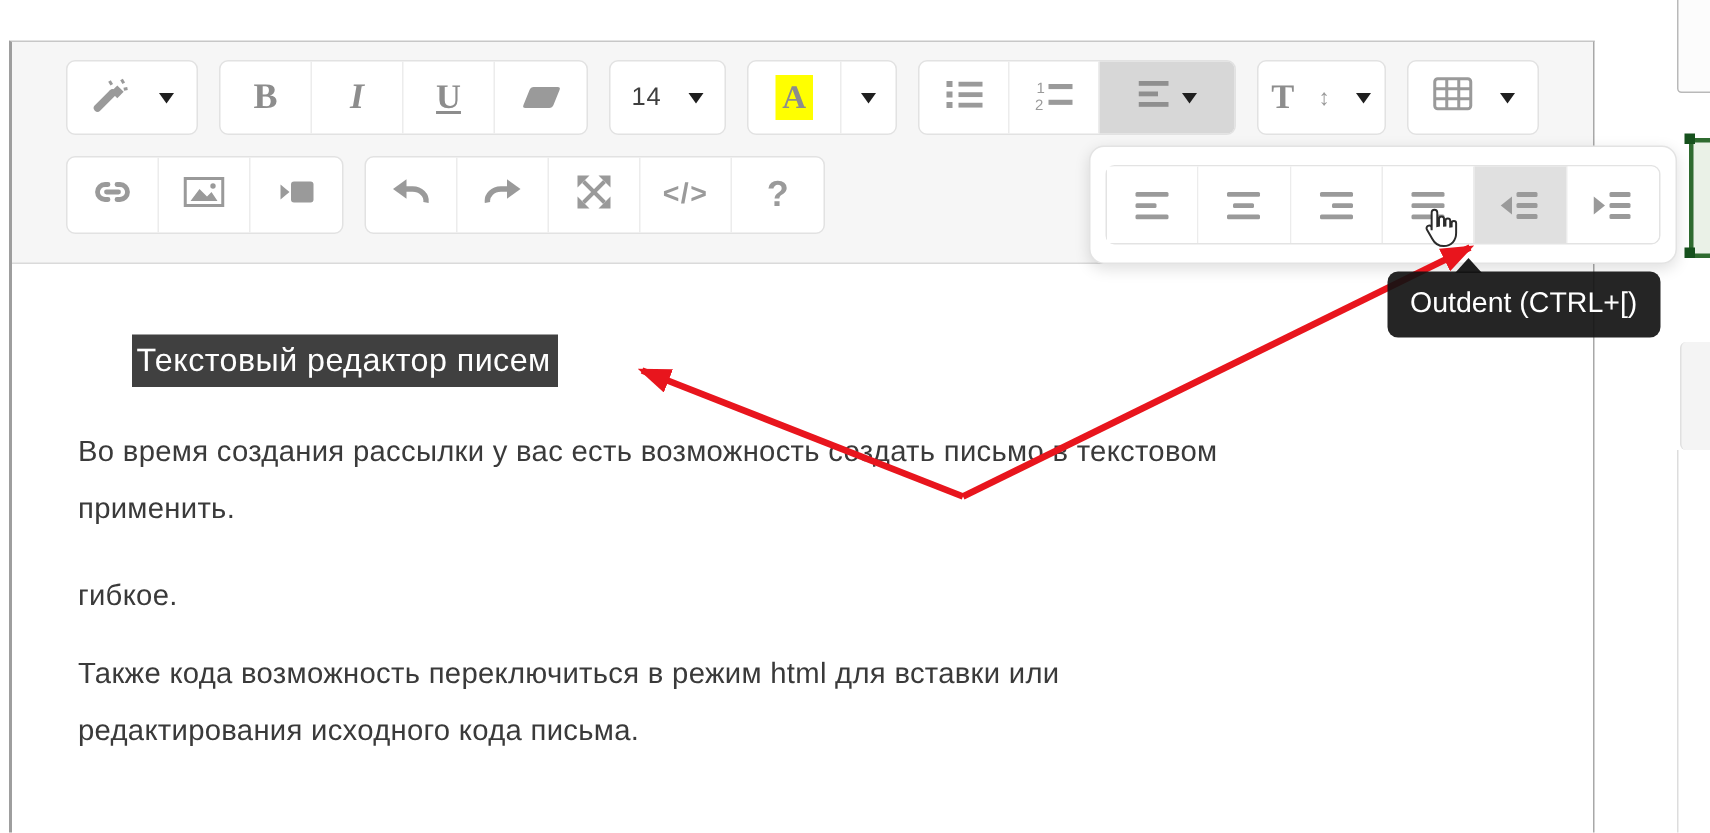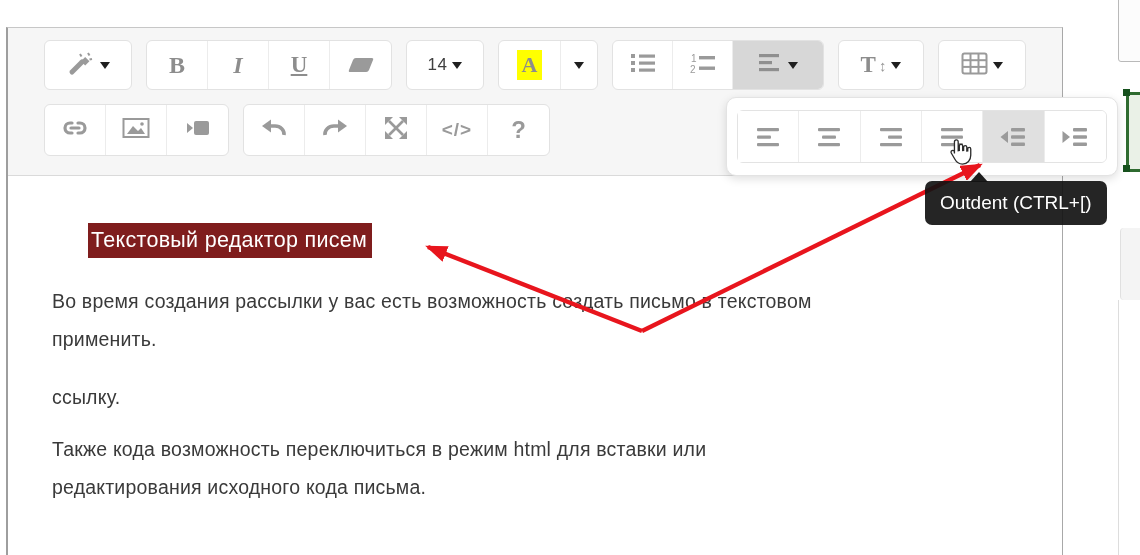--- a/index.html
+++ b/index.html
@@ -10,21 +10,21 @@
   .editor-frame { position:absolute; left:6px; top:27px; width:1057px; height:528px;
     background:#fff; border-left:2px solid #9e9e9e; border-top:1px solid #c7c7c7;
     border-right:1px solid #a8a8a8; z-index:1; }
 
   
   .toolbar { position:absolute; left:0; top:0; width:100%; height:148px;
     background:#f6f6f6; border-bottom:1px solid #dadada; padding:12px 0 0 36px; }
   .tb-row { display:flex; align-items:stretch; gap:14px; height:50px; }
   .tb-row.second { margin-top:14px; height:52px; }
   .btn, .group { background:#fff; border:1px solid #e2e2e2; border-radius:6px; }
-  .btn { display:flex; align-items:center; justify-content:center; gap:5px; }
+  .btn { display:flex; align-items:center; justify-content:center; gap:18px; }
   .group { display:flex; align-items:stretch; }
   .cell { display:flex; align-items:center; justify-content:center; gap:5px;
     border-right:1px solid #ececec; }
   .cell:last-child { border-right:none; }
   .cell.active { background:#d7d7d7; border-radius:0 5px 5px 0; }
   .caret { width:0; height:0; border-left:5px solid transparent;
     border-right:5px solid transparent; border-top:7px solid #1f1f1f; }
   .serif { font-family:"Liberation Serif", serif; font-weight:bold; color:#8d8d8d; }
   .glyph-b { font-size:24px; }
   .glyph-i { font-size:24px; font-style:italic; font-weight:bold; }
@@ -49,21 +49,21 @@
   
   .tooltip { position:absolute; left:925px; top:181px; height:44px; z-index:7;
     background:rgba(18,18,18,.92); border-radius:7px; color:#fff; font-size:19px;
     display:flex; align-items:center; padding:0 15px; white-space:nowrap; }
   .tooltip-caret { position:absolute; left:45px; top:-9px; width:0; height:0;
     border-left:9px solid transparent; border-right:9px solid transparent;
     border-bottom:10px solid rgba(18,18,18,.95); }
 
   
   .doc { position:absolute; left:44px; top:195px; width:985px; z-index:2; }
-  .doc-heading { display:inline-block; margin-left:36px; background:#7f1d1d; color:#fff;
+  .doc-heading { display:inline-block; margin-left:36px; background:#404040; color:#fff;
     font-size:21.5px; line-height:27px; padding:4px 5px 4px 3px; letter-spacing:.3px; }
   .doc p { font-size:19.5px; line-height:38px; color:#3a3a3a; letter-spacing:.2px; }
   .doc p.p1 { margin-top:24px; }
   .doc p.p2 { margin-top:20px; }
   .doc p.p3 { margin-top:14px; }
   .doc .line { display:block; }
 
   
   .frag-top-box { position:absolute; left:1118px; top:-4px; width:30px; height:66px;
     background:#fcfcfc; border:1px solid #b9b9b9; border-bottom-left-radius:3px; z-index:0; }
@@ -265,21 +265,21 @@
     </div>
   </div>
 
   <div class="doc">
     <span class="doc-heading">Текстовый редактор писем</span>
     <p class="p1">
       <span class="line">Во время создания рассылки у вас есть возможность создать письмо в текстовом</span>
       <span class="line">применить.</span>
     </p>
     <p class="p2">
-      <span class="line">ссылку.</span>
+      <span class="line">гибкое.</span>
     </p>
     <p class="p3">
       <span class="line">Также кода возможность переключиться в режим html для вставки или</span>
       <span class="line">редактирования исходного кода письма.</span>
     </p>
   </div>
 </div>
 
 <div class="align-popup">
   <div class="align-group">

